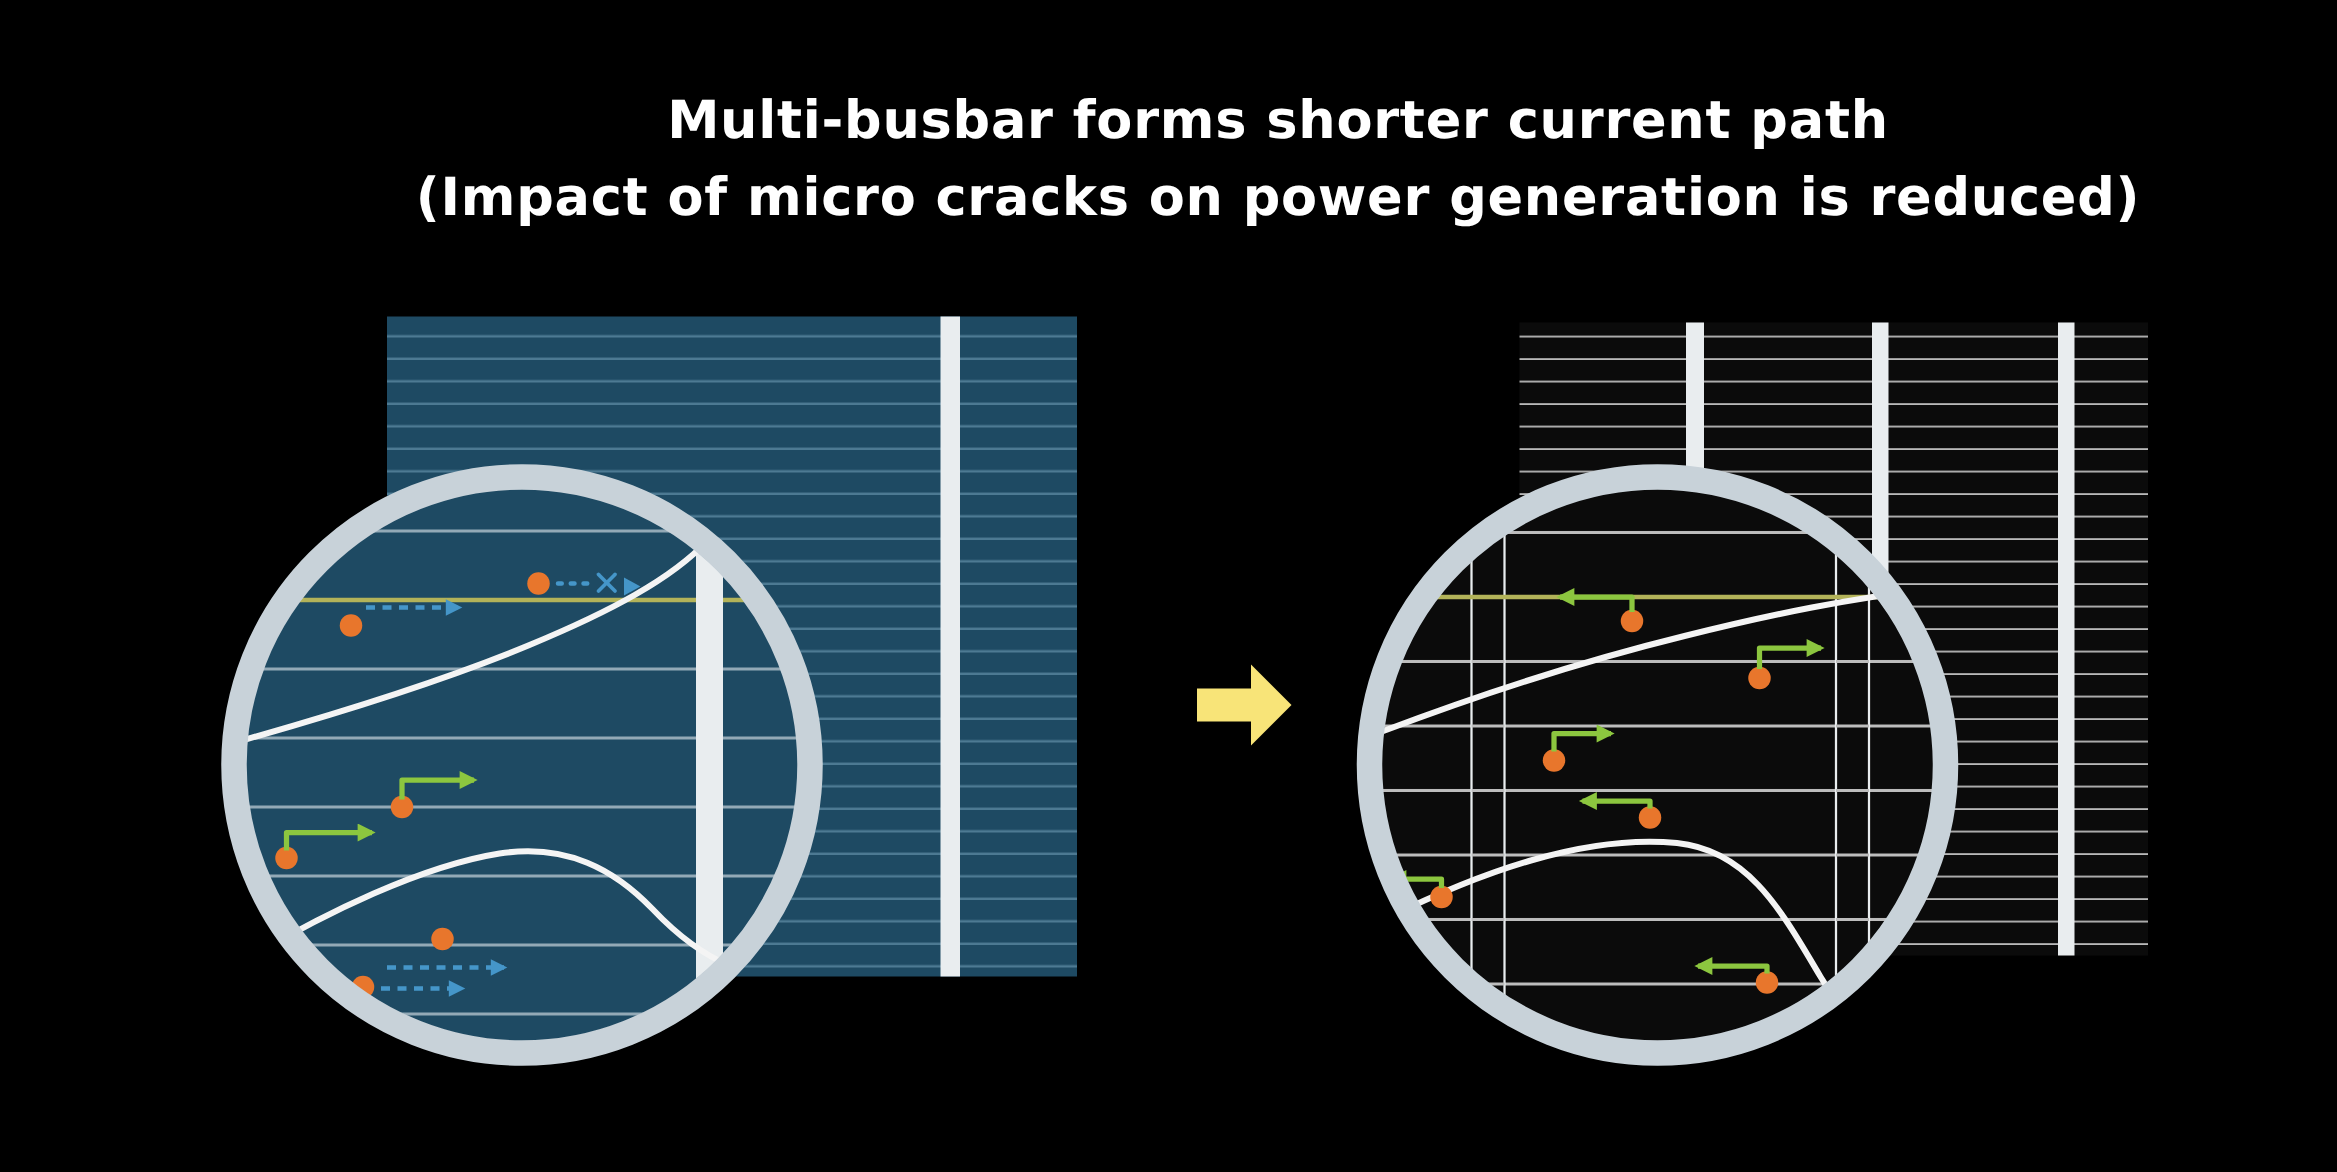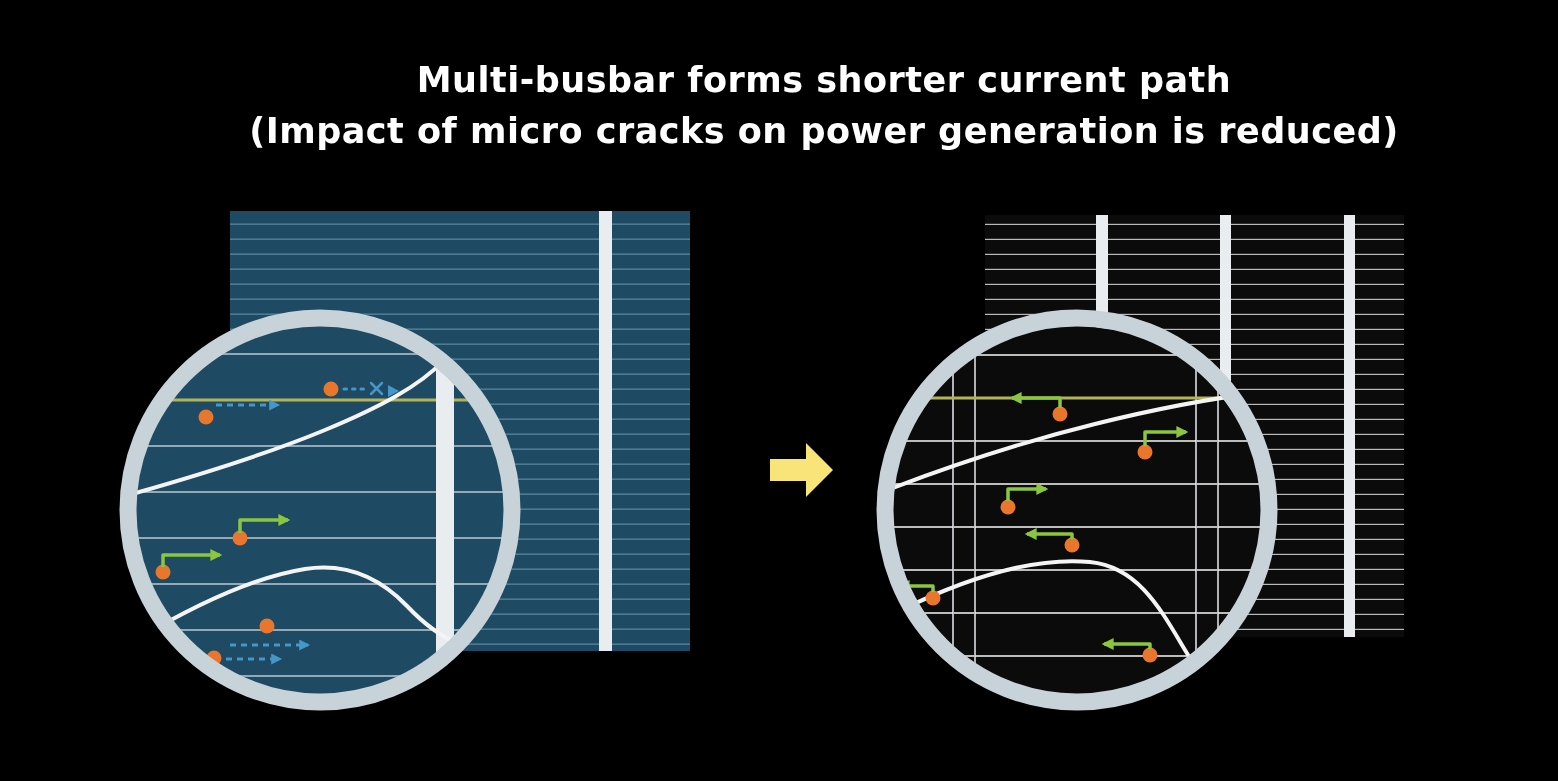--- a/index.html
+++ b/index.html
@@ -1,16 +1,16 @@
 <!DOCTYPE html>
 <html style="--background: #000000; --title_text: #ffffff; --cell_blue: #1e4a63; --cell_blue_line: #4d7a93; --zoom_blue_line: #93a9b6; --cell_black: #0b0b0b; --cell_black_line: #b9b9b9; --zoom_black_line: #bdbdbd; --busbar_white: #e9edef; --ring_silver: #c8d2d9; --crack_white: #f4f4f4; --electron_orange: #e8762c; --path_blue: #4596c9; --path_green: #8cc63f; --yellow_line: #b3b359; --transition_arrow_yellow: #f8e478;"><head>
 <meta charset="utf-8">
 <style>
   html,body{margin:0;padding:0;background:var(--background,#000);}
-  .stage{position:relative;width:1404px;height:781px;overflow:hidden;background:var(--background,#000);}
+  .stage{position:relative;width:1404px;height:781px;overflow:hidden;background:var(--background,#000);margin-left:28px;}
   .stage svg{position:absolute;left:0;top:0;}
   .title-line{fill:var(--title_text,#fff);font-family:"DejaVu Sans","Liberation Sans",sans-serif;
               font-weight:bold;font-size:35px;text-anchor:middle;letter-spacing:.5px;}
   .pf-blue{fill:var(--cell_blue,#1e4a63);}
   .pl-blue{fill:var(--cell_blue_line,#4d7a93);}
   .pl-blueZoom{fill:var(--zoom_blue_line,#93a9b6);}
   .pf-black{fill:var(--cell_black,#0b0b0b);}
   .pl-black{fill:var(--cell_black_line,#b9b9b9);}
   .pl-blackZoom{fill:var(--zoom_black_line,#bdbdbd);}
   .busbar{fill:var(--busbar_white,#e9edef);}

